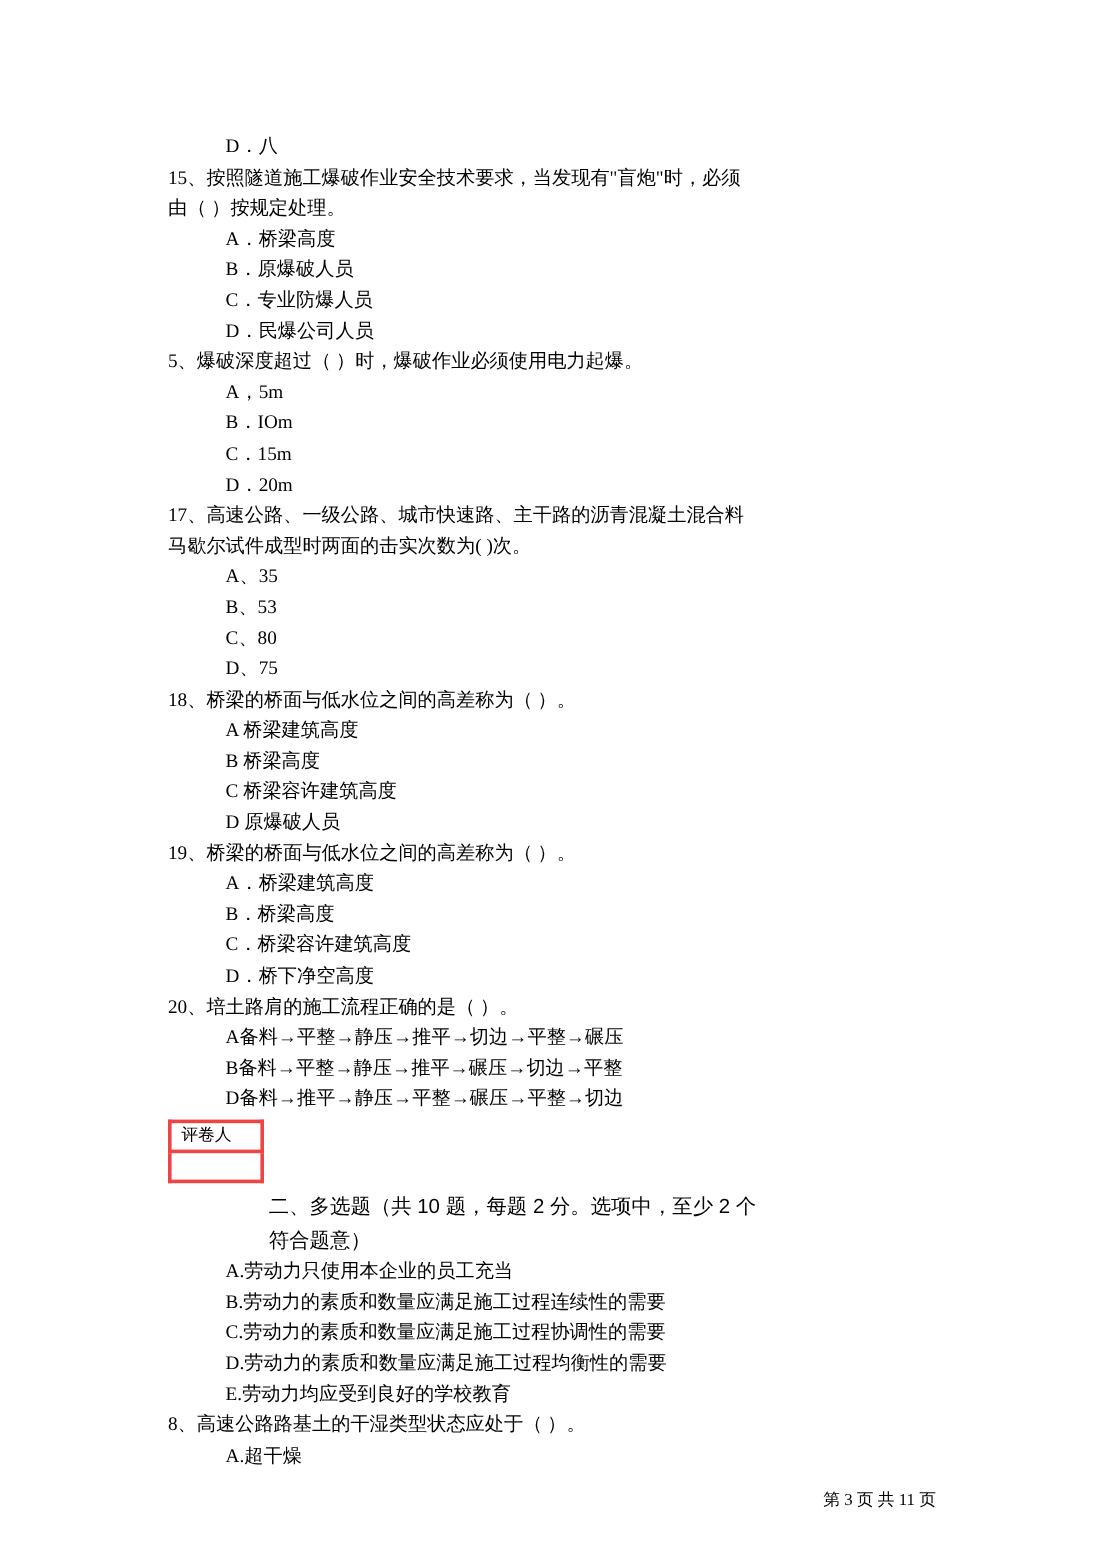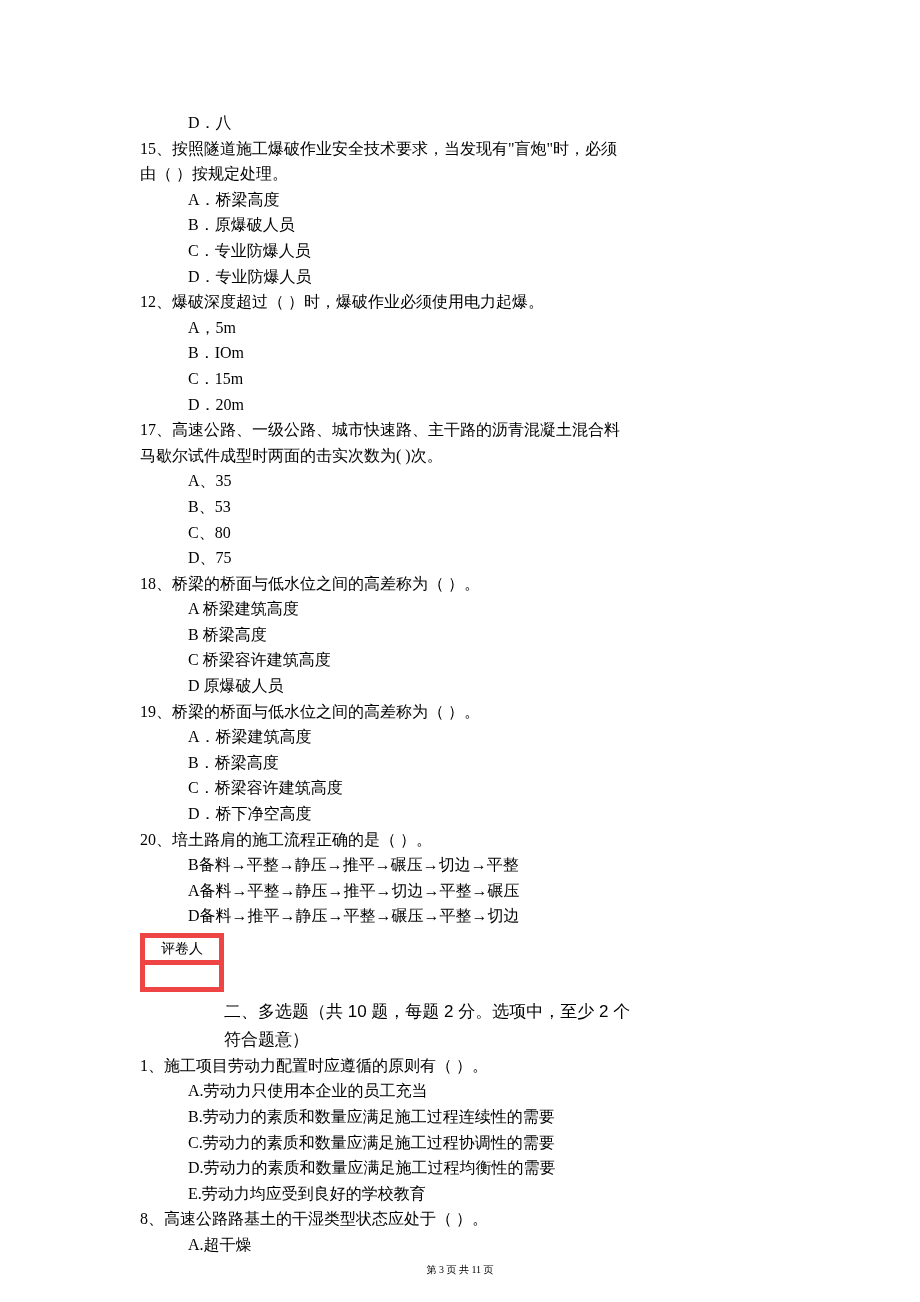--- a/index.html
+++ b/index.html
@@ -25,65 +25,65 @@
     padding-left: 0;
   }
   .grader-box-wrap {
     margin-top: 4px;
     margin-bottom: 2px;
   }
   .grader-table {
     border-collapse: collapse;
   }
   .grader-table td {
-    border: 5px solid #ef4444;
+    border: 3px solid #ef4444;
     width: 58px;
     height: 22px;
     font-size: 14px;
-    text-align: center;
+    text-align: left;
     vertical-align: middle;
     padding: 0 8px;
   }
   .grader-table td.empty {
     height: 22px;
   }
   .section-title {
     font-family: "SimHei", "黑体", sans-serif;
     font-weight: normal;
     font-size: 17px;
     display: inline-block;
     margin-left: 84px;
     margin-top: 4px;
   }
   .footer {
     position: absolute;
     bottom: 40px;
     width: 640px;
-    text-align: center;
-    font-size: 10px;
+    text-align: right;
+    font-size: 14px;
   }
 </style>
 </head>
 <body>
 
 <div class="page">
 
   <div class="option-line">
     <span>D．</span><span>八</span>
   </div>
 
   
   <div class="question-line">15、按照隧道施工爆破作业安全技术要求，当发现有"盲炮"时，必须由（    ）按规定处理。</div>
   <div class="option-line">A．桥梁高度</div>
   <div class="option-line">B．原爆破人员</div>
   <div class="option-line">C．专业防爆人员</div>
-  <div class="option-line">D．专业防爆人员</div>
+  <div class="option-line">D．民爆公司人员</div>
 
   
-  <div class="question-line">12、爆破深度超过（    ）时，爆破作业必须使用电力起爆。</div>
+  <div class="question-line">5、爆破深度超过（    ）时，爆破作业必须使用电力起爆。</div>
   <div class="option-line">A，5m</div>
   <div class="option-line">B．IOm</div>
   <div class="option-line">C．15m</div>
   <div class="option-line">D．20m</div>
 
   
   <div class="question-line">17、高速公路、一级公路、城市快速路、主干路的沥青混凝土混合料马歇尔试件成型时两面的击实次数为(    )次。</div>
   <div class="option-line">A、35</div>
   <div class="option-line">B、53</div>
   <div class="option-line">C、80</div>
@@ -98,41 +98,40 @@
 
   
   <div class="question-line">19、桥梁的桥面与低水位之间的高差称为（    ）。</div>
   <div class="option-line">A．桥梁建筑高度</div>
   <div class="option-line">B．桥梁高度</div>
   <div class="option-line">C．桥梁容许建筑高度</div>
   <div class="option-line">D．桥下净空高度</div>
 
   
   <div class="question-line">20、培土路肩的施工流程正确的是（    ）。</div>
+  <div class="option-line">A备料→平整→静压→推平→切边→平整→碾压</div>
   <div class="option-line">B备料→平整→静压→推平→碾压→切边→平整</div>
-  <div class="option-line">A备料→平整→静压→推平→切边→平整→碾压</div>
   <div class="option-line">D备料→推平→静压→平整→碾压→平整→切边</div>
 
   
   <div class="grader-box-wrap">
     <table class="grader-table">
       <tbody>
           <tr>
             <td>评卷人</td>
           </tr>
       <tr>
             <td class="empty"></td>
           </tr>
     </tbody>
       </table>
   </div>
   <div class="section-title">二、多选题（共 10 题，每题 2 分。选项中，至少 2 个符合题意）</div>
 
   
-  <div class="question-line">1、施工项目劳动力配置时应遵循的原则有（    ）。</div>
   <div class="option-line">A.劳动力只使用本企业的员工充当</div>
   <div class="option-line">B.劳动力的素质和数量应满足施工过程连续性的需要</div>
   <div class="option-line">C.劳动力的素质和数量应满足施工过程协调性的需要</div>
   <div class="option-line">D.劳动力的素质和数量应满足施工过程均衡性的需要</div>
   <div class="option-line">E.劳动力均应受到良好的学校教育</div>
 
   
   <div class="question-line">8、高速公路路基土的干湿类型状态应处于（    ）。</div>
   <div class="option-line">A.超干燥</div>
 

